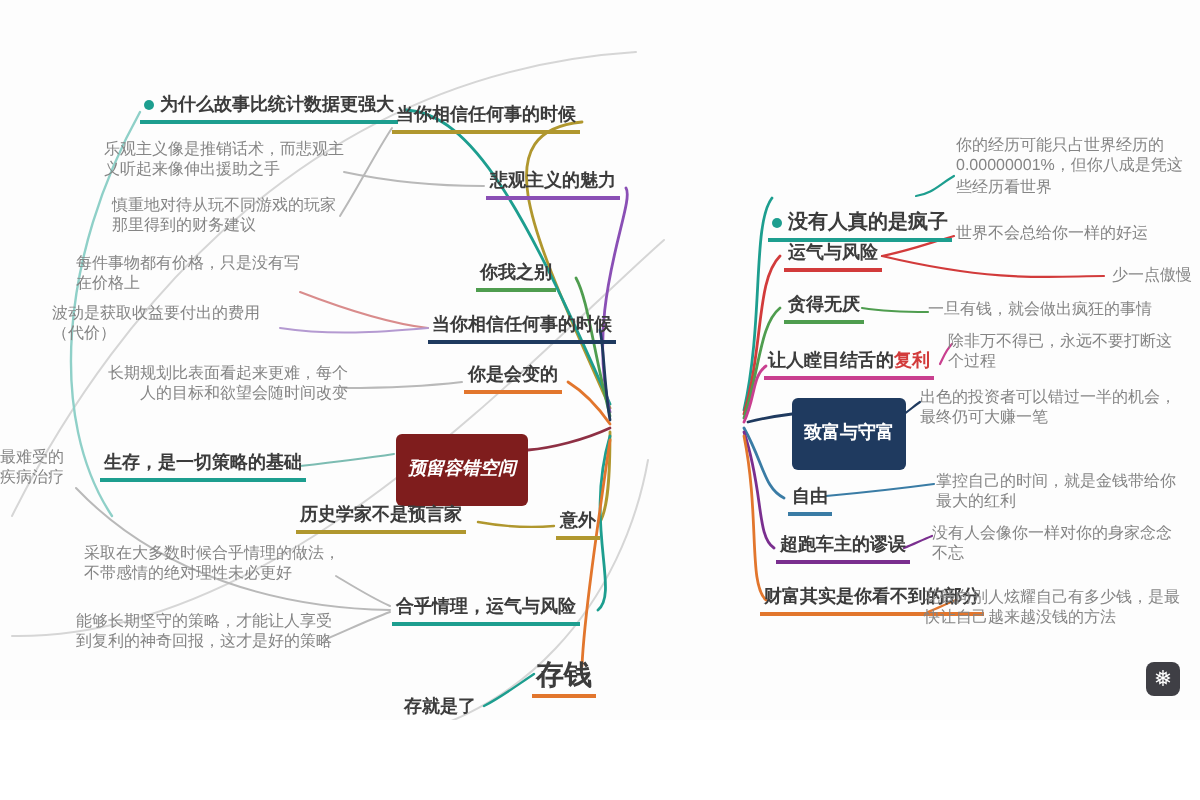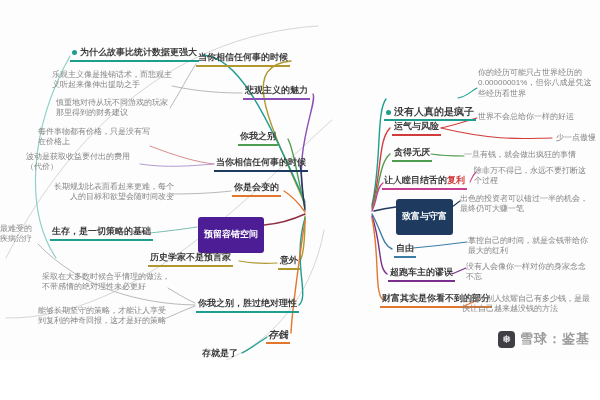--- a/index.html
+++ b/index.html
@@ -80,28 +80,28 @@
       <div class="node leaf" style="left: 52px; top: 70px; width: 122px; white-space: normal;">乐观主义像是推销话术，而悲观主义听起来像伸出援助之手</div>
       <div class="node branch" style="left: 243px; top: 85px; font-size: 9px; border-bottom-color: rgb(138, 79, 181);">悲观主义的魅力</div>
       <div class="node leaf" style="left: 56px; top: 98px; width: 118px; white-space: normal;">慎重地对待从玩不同游戏的玩家那里得到的财务建议</div>
       <div class="node leaf" style="left: 38px; top: 127px; width: 118px; white-space: normal;">每件事物都有价格，只是没有写在价格上</div>
       <div class="node branch" style="left: 238px; top: 131px; font-size: 9px; border-bottom-color: rgb(79, 157, 79);">你我之别</div>
       <div class="node leaf" style="left: 26px; top: 152px; width: 112px; white-space: normal;">波动是获取收益要付出的费用（代价）</div>
       <div class="node branch" style="left: 214px; top: 157px; font-size: 9px; border-bottom-color: rgb(31, 58, 95);">当你相信任何事的时候</div>
       <div class="node leaf" style="left: 54px; top: 182px; width: 120px; white-space: normal; text-align: right;">长期规划比表面看起来更难，每个人的目标和欲望会随时间改变</div>
       <div class="node branch" style="left: 232px; top: 182px; font-size: 9px; border-bottom-color: rgb(226, 118, 45);">你是会变的</div>
       <div class="node branch" style="left: 50px; top: 226px; font-size: 9px; border-bottom-color: rgb(29, 158, 143);">生存，是一切策略的基础</div>
-      <div class="node box" style="left: 198px; top: 217px; font-size: 9px; background: #4c1d95;">预留容错空间</div>
+      <div class="node box" style="left: 198px; top: 217px; font-size: 9px; background: #7f1d1d; font-style: italic;">预留容错空间</div>
       <div class="node leaf" style="left: 0px; top: 224px; width: 38px; white-space: normal;">最难受的疾病治疗</div>
       <div class="node branch" style="left: 148px; top: 252px; font-size: 9px; border-bottom-color: rgb(176, 151, 46);">历史学家不是预言家</div>
       <div class="node branch" style="left: 278px; top: 255px; font-size: 9px; border-bottom-color: rgb(176, 151, 46);">意外</div>
       <div class="node leaf" style="left: 42px; top: 272px; width: 128px; white-space: normal;">采取在大多数时候合乎情理的做法，不带感情的绝对理性未必更好</div>
       <div class="node leaf" style="left: 38px; top: 306px; width: 128px; white-space: normal;">能够长期坚守的策略，才能让人享受到复利的神奇回报，这才是好的策略</div>
-      <div class="node branch" style="left: 196px; top: 298px; font-size: 9px; border-bottom-color: rgb(29, 158, 143);">你我之别，胜过绝对理性</div>
-      <div class="node branch" style="left: 266px; top: 328px; font-size: 10px; border-bottom-color: rgb(226, 118, 45); font-style: italic;">存钱</div>
+      <div class="node branch" style="left: 196px; top: 298px; font-size: 9px; border-bottom-color: rgb(29, 158, 143);">合乎情理，运气与风险</div>
+      <div class="node branch" style="left: 266px; top: 328px; font-size: 14px; border-bottom-color: rgb(226, 118, 45);">存钱</div>
       <div class="node branch" style="left: 200px; top: 348px; font-size: 9px; border-bottom-color: rgb(29, 158, 143);">存就是了</div>
       <div class="node branch" style="left: 384px; top: 105px; font-size: 10px; border-bottom-color: rgb(29, 158, 143);"><span class="dot" style="background: rgb(29, 158, 143);"></span>没有人真的是疯子</div>
       <div class="node leaf" style="left: 478px; top: 68px; width: 118px; white-space: normal;">你的经历可能只占世界经历的0.00000001%，但你八成是凭这些经历看世界</div>
       <div class="node branch" style="left: 392px; top: 121px; font-size: 9px; border-bottom-color: rgb(210, 59, 59);">运气与风险</div>
       <div class="node leaf" style="left: 478px; top: 112px; width: 102px; white-space: normal;">世界不会总给你一样的好运</div>
       <div class="node leaf" style="left: 556px; top: 133px; width: 44px; white-space: normal;">少一点傲慢</div>
       <div class="node branch" style="left: 392px; top: 147px; font-size: 9px; border-bottom-color: rgb(79, 157, 79);">贪得无厌</div>
       <div class="node leaf" style="left: 464px; top: 150px; width: 120px; white-space: normal;">一旦有钱，就会做出疯狂的事情</div>
       <div class="node branch" style="left: 382px; top: 175px; font-size: 9px; border-bottom-color: rgb(201, 63, 143);"><span>让人瞠目结舌的</span><span style="color: rgb(210, 59, 59); font-weight: bold;">复利</span></div>
       <div class="node leaf" style="left: 474px; top: 166px; width: 116px; white-space: normal;">除非万不得已，永远不要打断这个过程</div>
@@ -111,16 +111,15 @@
       <div class="node leaf" style="left: 468px; top: 236px; width: 124px; white-space: normal;">掌控自己的时间，就是金钱带给你最大的红利</div>
       <div class="node branch" style="left: 388px; top: 267px; font-size: 9px; border-bottom-color: rgb(122, 47, 143);">超跑车主的谬误</div>
       <div class="node leaf" style="left: 466px; top: 262px; width: 124px; white-space: normal;">没有人会像你一样对你的身家念念不忘</div>
       <div class="node branch" style="left: 380px; top: 293px; font-size: 9px; border-bottom-color: rgb(226, 118, 45);">财富其实是你看不到的部分</div>
       <div class="node leaf" style="left: 462px; top: 294px; width: 130px; white-space: normal;">花钱向别人炫耀自己有多少钱，是最快让自己越来越没钱的方法</div>
     </div>
 
 
   <div class="watermark">
     <span class="wm-icon">❅</span>
-    <span class="wm-text">雪球：鉴基</span>
   </div>
 
 </div>
 
 </body></html>

